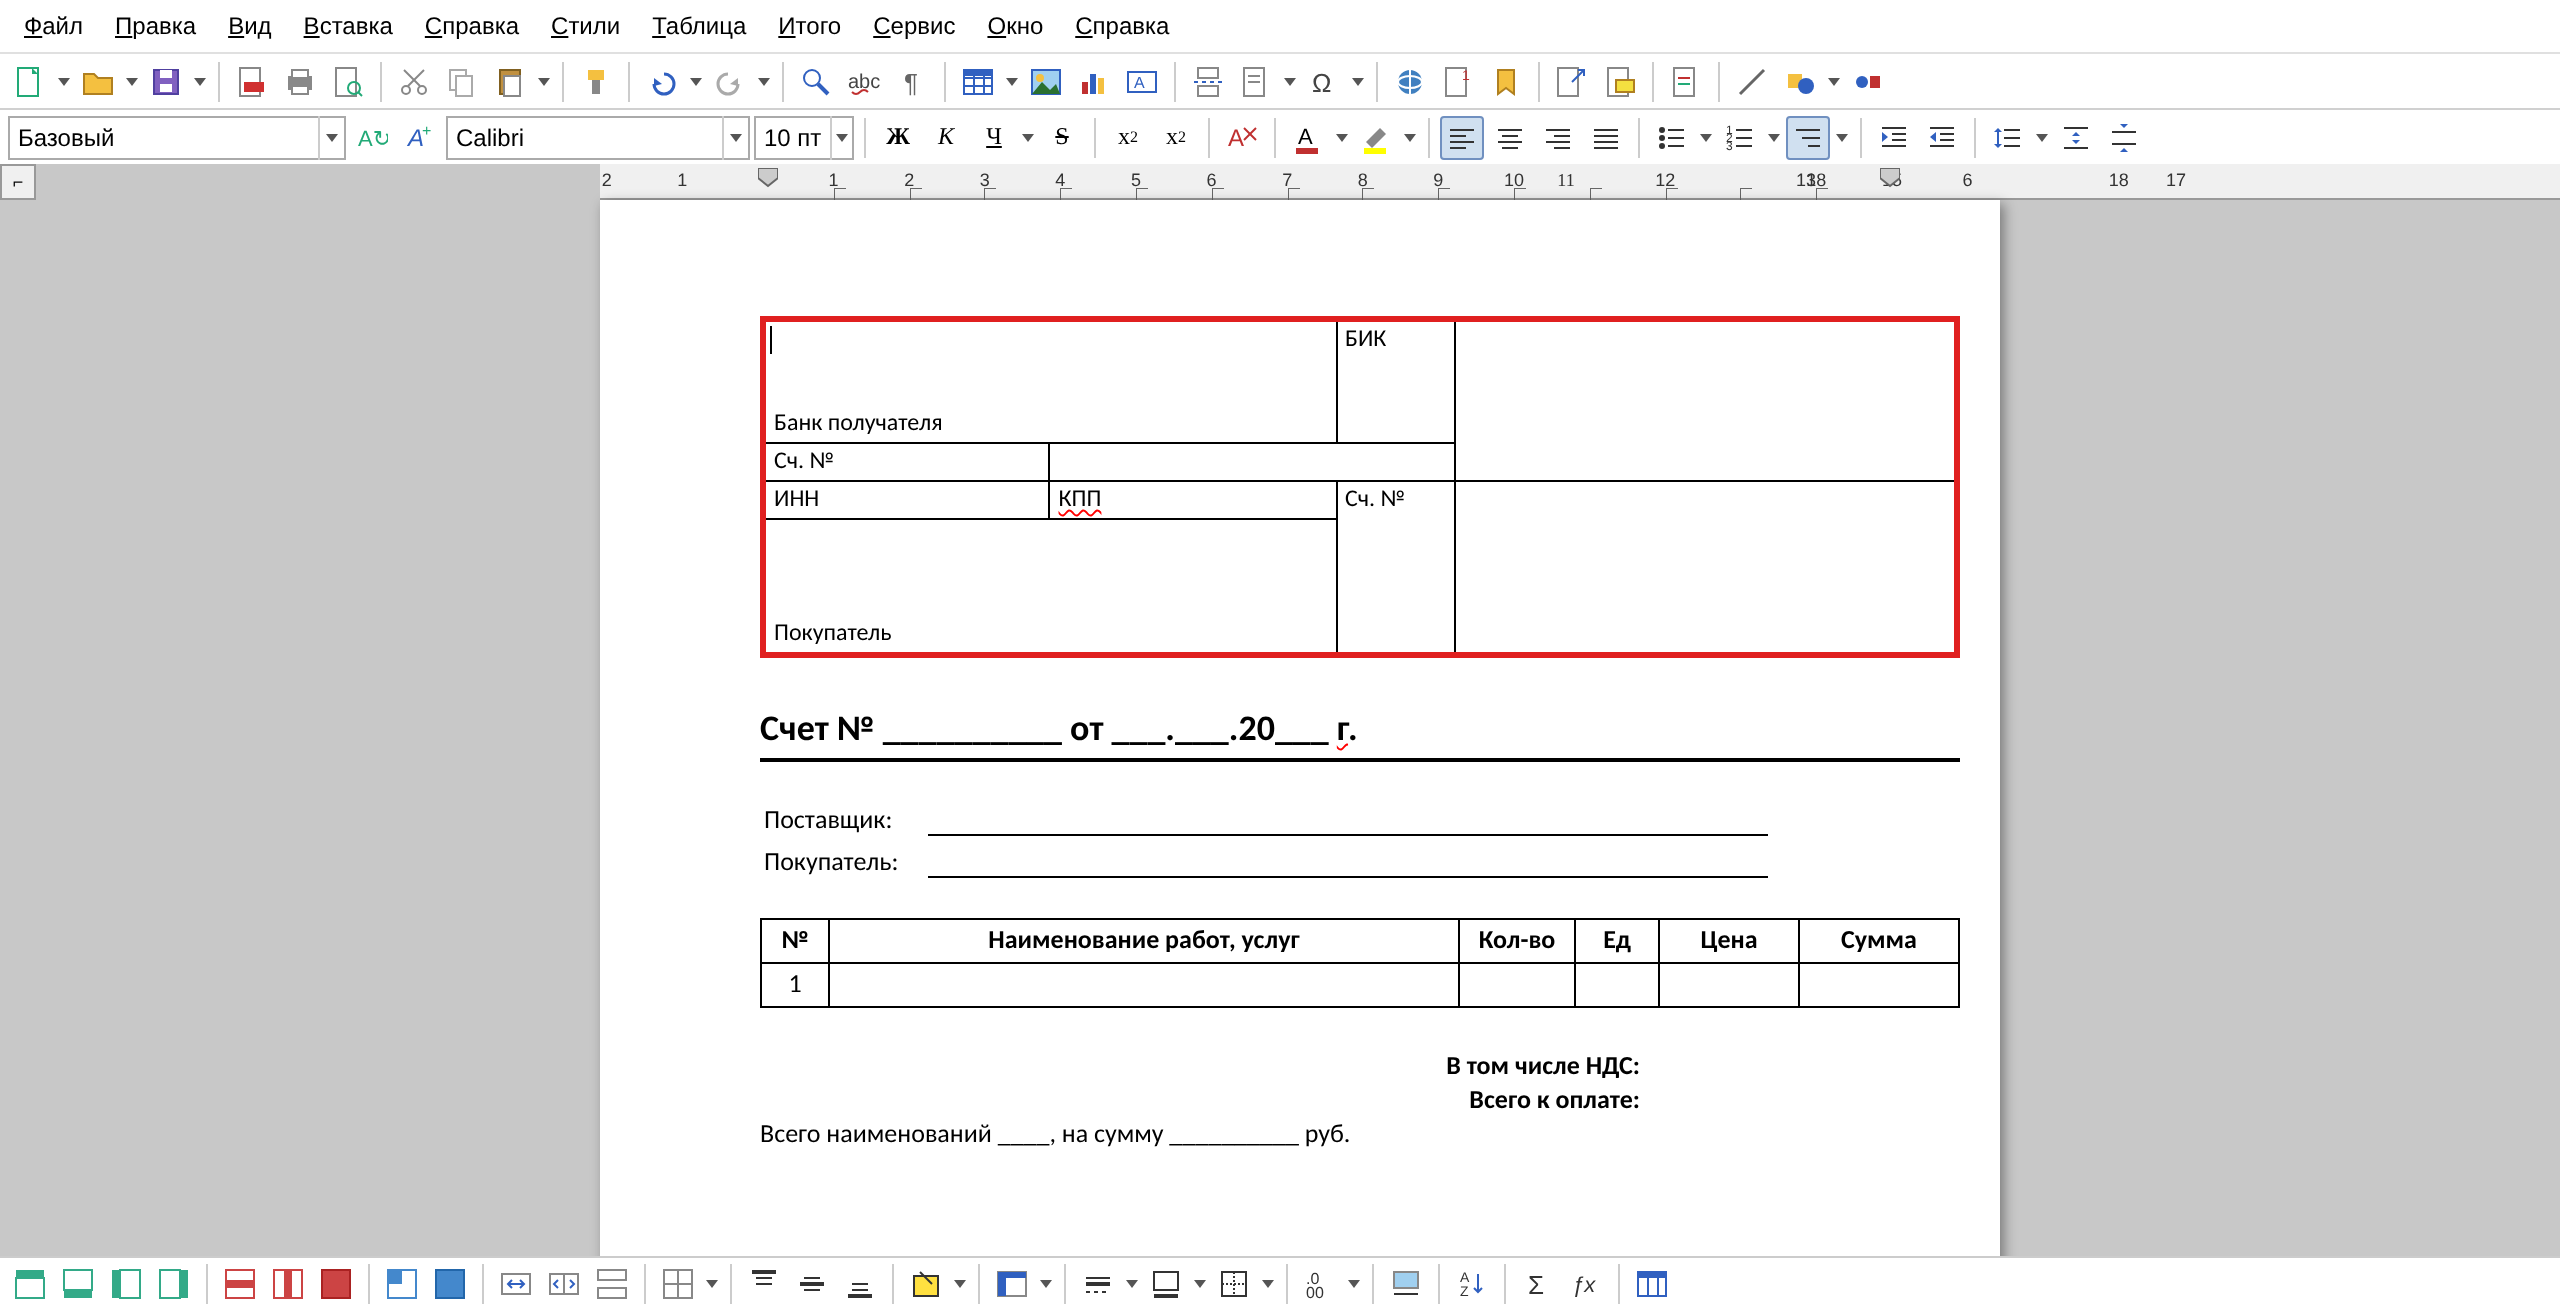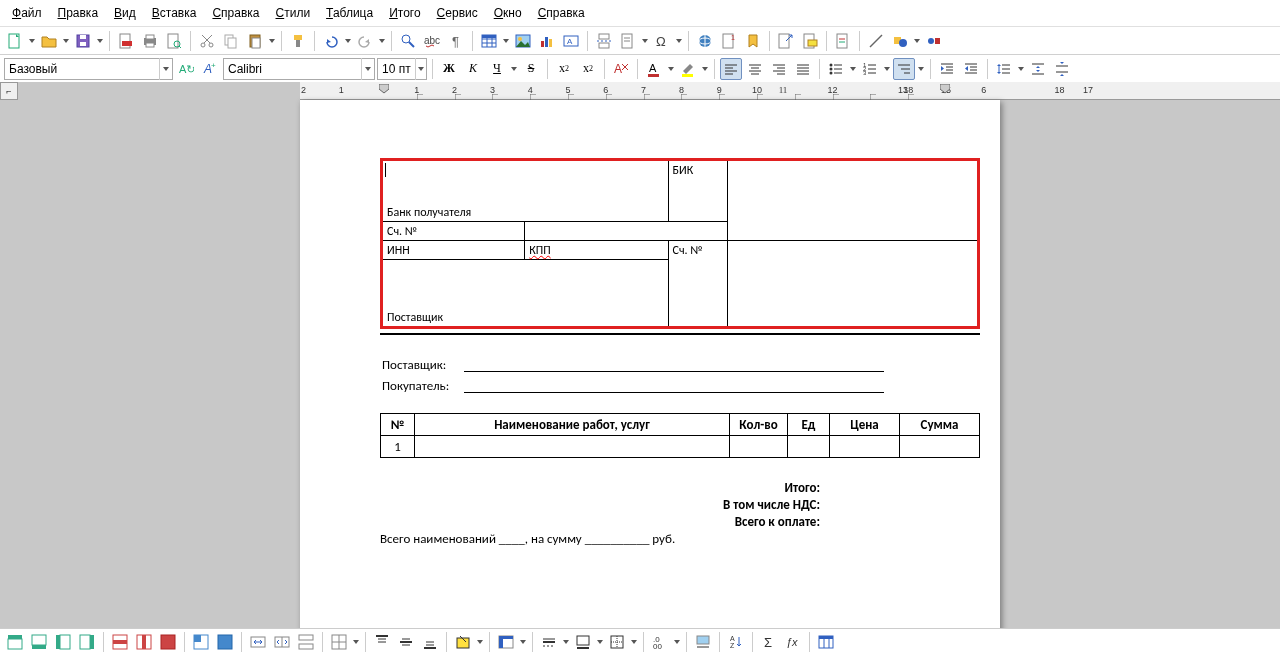--- a/index.html
+++ b/index.html
@@ -537,25 +537,26 @@
         <tr>
           <td style="vertical-align:top"><span>Сч. №</span></td>
         </tr>
         <tr>
           <td style="width:24%"><span>ИНН</span></td>
           <td style="width:24%"><span class="squiggle">КПП</span></td>
           <td rowspan="2" style="vertical-align:top"><span>Сч. №</span></td>
           <td rowspan="2"></td>
         </tr>
         <tr>
-          <td class="bank-row3" colspan="2"><span>Поставщик</span></td>
+          <td class="bank-row3" colspan="2"><span>Покупатель</span></td>
         </tr>
       </tbody>
         </table>
 
+      <div class="invoice-title">Счет № __________ от ___.___.20___ <span class="squiggle">г</span>.</div>
       <div class="underline-thick"></div>
 
       <table class="field-row" style="width:100%">
         <tbody>
             <tr>
               <td style="width:80px">Поставщик:</td>
               <td><span class="long-underline"></span></td>
             </tr>
         <tr>
               <td>Покупатель:</td>
@@ -579,21 +580,20 @@
           <td></td>
               <td></td>
               <td></td>
               <td></td>
               <td></td>
         </tr>
       </tbody>
         </table>
 
       <div class="totals">
-        <div>Итого:</div>
         <div>В том числе НДС:</div>
         <div>Всего к оплате:</div>
       </div>
 
       <div class="summary-line">Всего наименований ____, на сумму __________ руб.</div>
     </div>
   </div>
 </div>
 
 <div class="bottombar">

